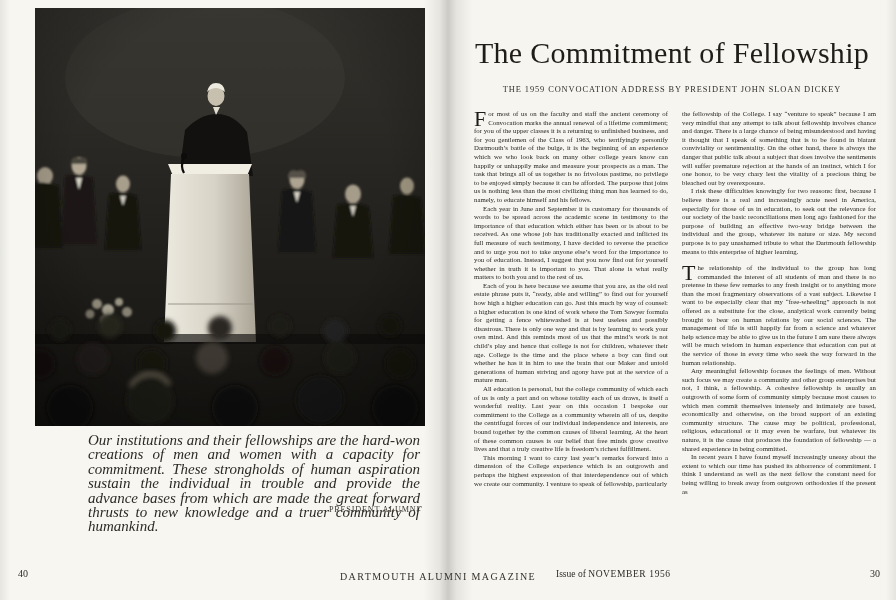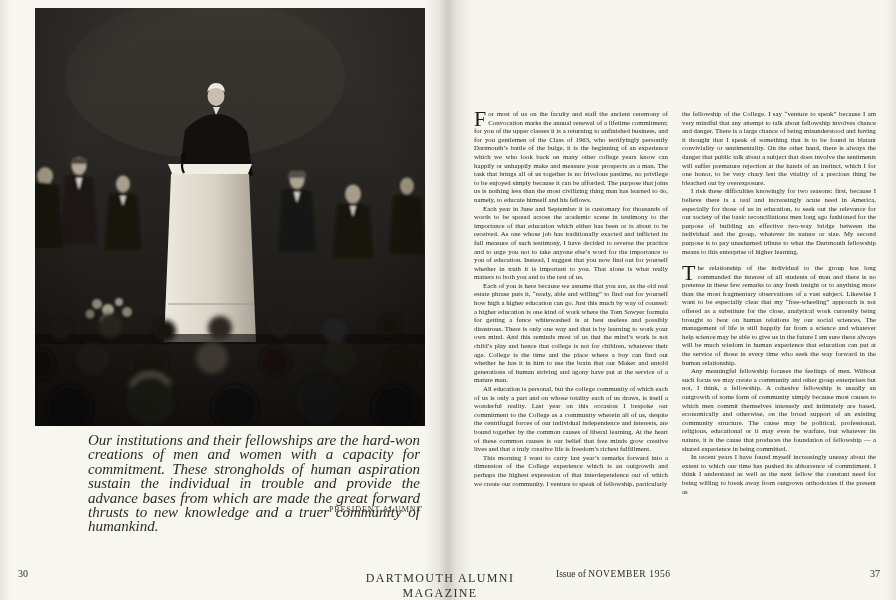--- a/index.html
+++ b/index.html
@@ -49,22 +49,22 @@
   }
   .body-par.has-dropcap, .body-par.no-indent { text-indent:0; }
   .body-par.space-before { margin-top:8px; }
   .dropcap { float:left; font-size:22px; line-height:17px; padding-right:2px; color:#1f1c17; }
 
   
   .pageno { position:absolute; font-size:10px; color:#2e2b25; }
   .pageno-left { left:18px; top:568px; }
   .pageno-right { right:16px; top:568px; }
   .footer-mag {
-    position:absolute; left:340px; top:571px; width:200px; text-align:center;
-    font-size:12px; letter-spacing:1.4px; color:#34312a;
+    position:absolute; left:340px; top:571px; width:200px; text-align:left;
+    font-size:10px; letter-spacing:1.4px; color:#34312a;
   }
   .footer-issue { position:absolute; left:556px; top:569px; font-size:9.5px; color:#2e2b25; }
   .footer-issue .it { }
   .footer-issue .caps { letter-spacing:0.6px; }
 </style>
 </head>
 <body>
 
 <div class="spread">
 
@@ -173,38 +173,40 @@
 
         <rect width="390" height="418" fill="url(#vig)"></rect>
       </svg>
     </figure>
 
     <div class="caption">Our institutions and their fellowships are the hard-won creations of men and women with a capacity for commitment. These strongholds of human aspiration sustain the individual in trouble and provide the advance bases from which are made the great forward thrusts to new knowledge and a truer community of humankind.</div>
     <div class="caption-attr">— PRESIDENT ALUMNI</div>
   </div>
 
   <div class="page page-right">
+    <h1 class="article-title">The Commitment of Fellowship</h1>
+    <div class="article-subtitle">THE 1959 CONVOCATION ADDRESS BY PRESIDENT JOHN SLOAN DICKEY</div>
     <div class="col col1">
         <p class="body-par has-dropcap"><span class="dropcap">F</span>or most of us on the faculty and staff the ancient ceremony of Convocation marks the annual renewal of a lifetime commitment; for you of the upper classes it is a returning to unfinished business, and for you gentlemen of the Class of 1963, who terrifyingly personify Dartmouth’s battle of the bulge, it is the beginning of an experience which we who look back on many other college years know can happily or unhappily make and measure your prospects as a man. The task that brings all of us together is no frivolous pastime, no privilege to be enjoyed simply because it can be afforded. The purpose that joins us is nothing less than the most civilizing thing man has learned to do, namely, to educate himself and his fellows.</p>
         <p class="body-par">Each year in June and September it is customary for thousands of words to be spread across the academic scene in testimony to the importance of that education which either has been or is about to be received. As one whose job has traditionally exacted and inflicted its full measure of such testimony, I have decided to reverse the practice and to urge you not to take anyone else’s word for the importance to you of education. Instead, I suggest that you now find out for yourself whether in truth it is important to you. That alone is what really matters to both you and to the rest of us.</p>
         <p class="body-par">Each of you is here because we assume that you are, as the old real estate phrase puts it, “ready, able and willing” to find out for yourself how high a higher education can go. Just this much by way of counsel: a higher education is one kind of work where the Tom Sawyer formula for getting a fence whitewashed is at best useless and possibly disastrous. There is only one way and that is by learning to work your own mind. And this reminds most of us that the mind’s work is not child’s play and hence that college is not for children, whatever their age. College is the time and the place where a boy can find out whether he has it in him to use the brain that our Maker and untold generations of human striving and agony have put at the service of a mature man.</p>
         <p class="body-par">All education is personal, but the college community of which each of us is only a part and on whose totality each of us draws, is itself a wonderful reality. Last year on this occasion I bespoke our commitment to the College as a community wherein all of us, despite the centrifugal forces of our individual independence and interests, are bound together by the common causes of liberal learning. At the heart of these common causes is our belief that free minds grow creative lives and that a truly creative life is freedom’s richest fulfillment.</p>
         <p class="body-par">This morning I want to carry last year’s remarks forward into a dimension of the College experience which is an outgrowth and perhaps the highest expression of that interdependence out of which we create our community. I venture to speak of fellowship, particularly</p>
       </div>
     <div class="col col2">
         <p class="body-par no-indent">the fellowship of the College. I say “venture to speak” because I am very mindful that any attempt to talk about fellowship involves chance and danger. There is a large chance of being misunderstood and having it thought that I speak of something that is to be found in blatant conviviality or sentimentality. On the other hand, there is always the danger that public talk about a subject that does involve the sentiments will suffer premature rejection at the hands of an instinct, which I for one honor, to be very chary lest the vitality of a precious thing be bleached out by overexposure.</p>
         <p class="body-par">I risk these difficulties knowingly for two reasons: first, because I believe there is a real and increasingly acute need in America, especially for those of us in education, to seek out the relevance for our society of the basic reconciliations men long ago fashioned for the purpose of building an effective two-way bridge between the individual and the group, whatever its nature or size. My second purpose is to pay unashamed tribute to what the Dartmouth fellowship means to this enterprise of higher learning.</p>
         <p class="body-par has-dropcap space-before"><span class="dropcap">T</span>he relationship of the individual to the group has long commanded the interest of all students of man and there is no pretense in these few remarks to any fresh insight or to anything more than the most fragmentary observations of a vast subject. Likewise I want to be especially clear that my “free-wheeling” approach is not offered as a substitute for the close, analytical work currently being brought to bear on human relations by our social sciences. The management of life is still happily far from a science and whatever help science may be able to give us in the future I am sure there always will be much wisdom in human experience that education can put at the service of those in every time who seek the way forward in the human relationship.</p>
         <p class="body-par">Any meaningful fellowship focuses the feelings of men. Without such focus we may create a community and other group enterprises but not, I think, a fellowship. A cohesive fellowship is usually an outgrowth of some form of community simply because most causes to which men commit themselves intensely and intimately are based, economically and otherwise, on the broad support of an existing community structure. The cause may be political, professional, religious, educational or it may even be warfare, but whatever its nature, it is the cause that produces the foundation of fellowship — a shared experience in being committed.</p>
         <p class="body-par">In recent years I have found myself increasingly uneasy about the extent to which our time has pushed its abhorrence of commitment. I think I understand as well as the next fellow the constant need for being willing to break away from outgrown orthodoxies if the present as</p>
       </div>
   </div>
 
   <div class="gutter"></div>
   <div class="edge-left"></div>
   <div class="edge-right"></div>
 
-  <div class="pageno pageno-left">30</div>
+  <div class="pageno pageno-left">40</div>
   <div class="footer-mag">DARTMOUTH ALUMNI MAGAZINE</div>
   <div class="footer-issue"><span class="it">Issue of </span><span class="caps">NOVEMBER 1956</span></div>
-  <div class="pageno pageno-right">37</div>
+  <div class="pageno pageno-right">30</div>
 
 </div>
 
 </body></html>

